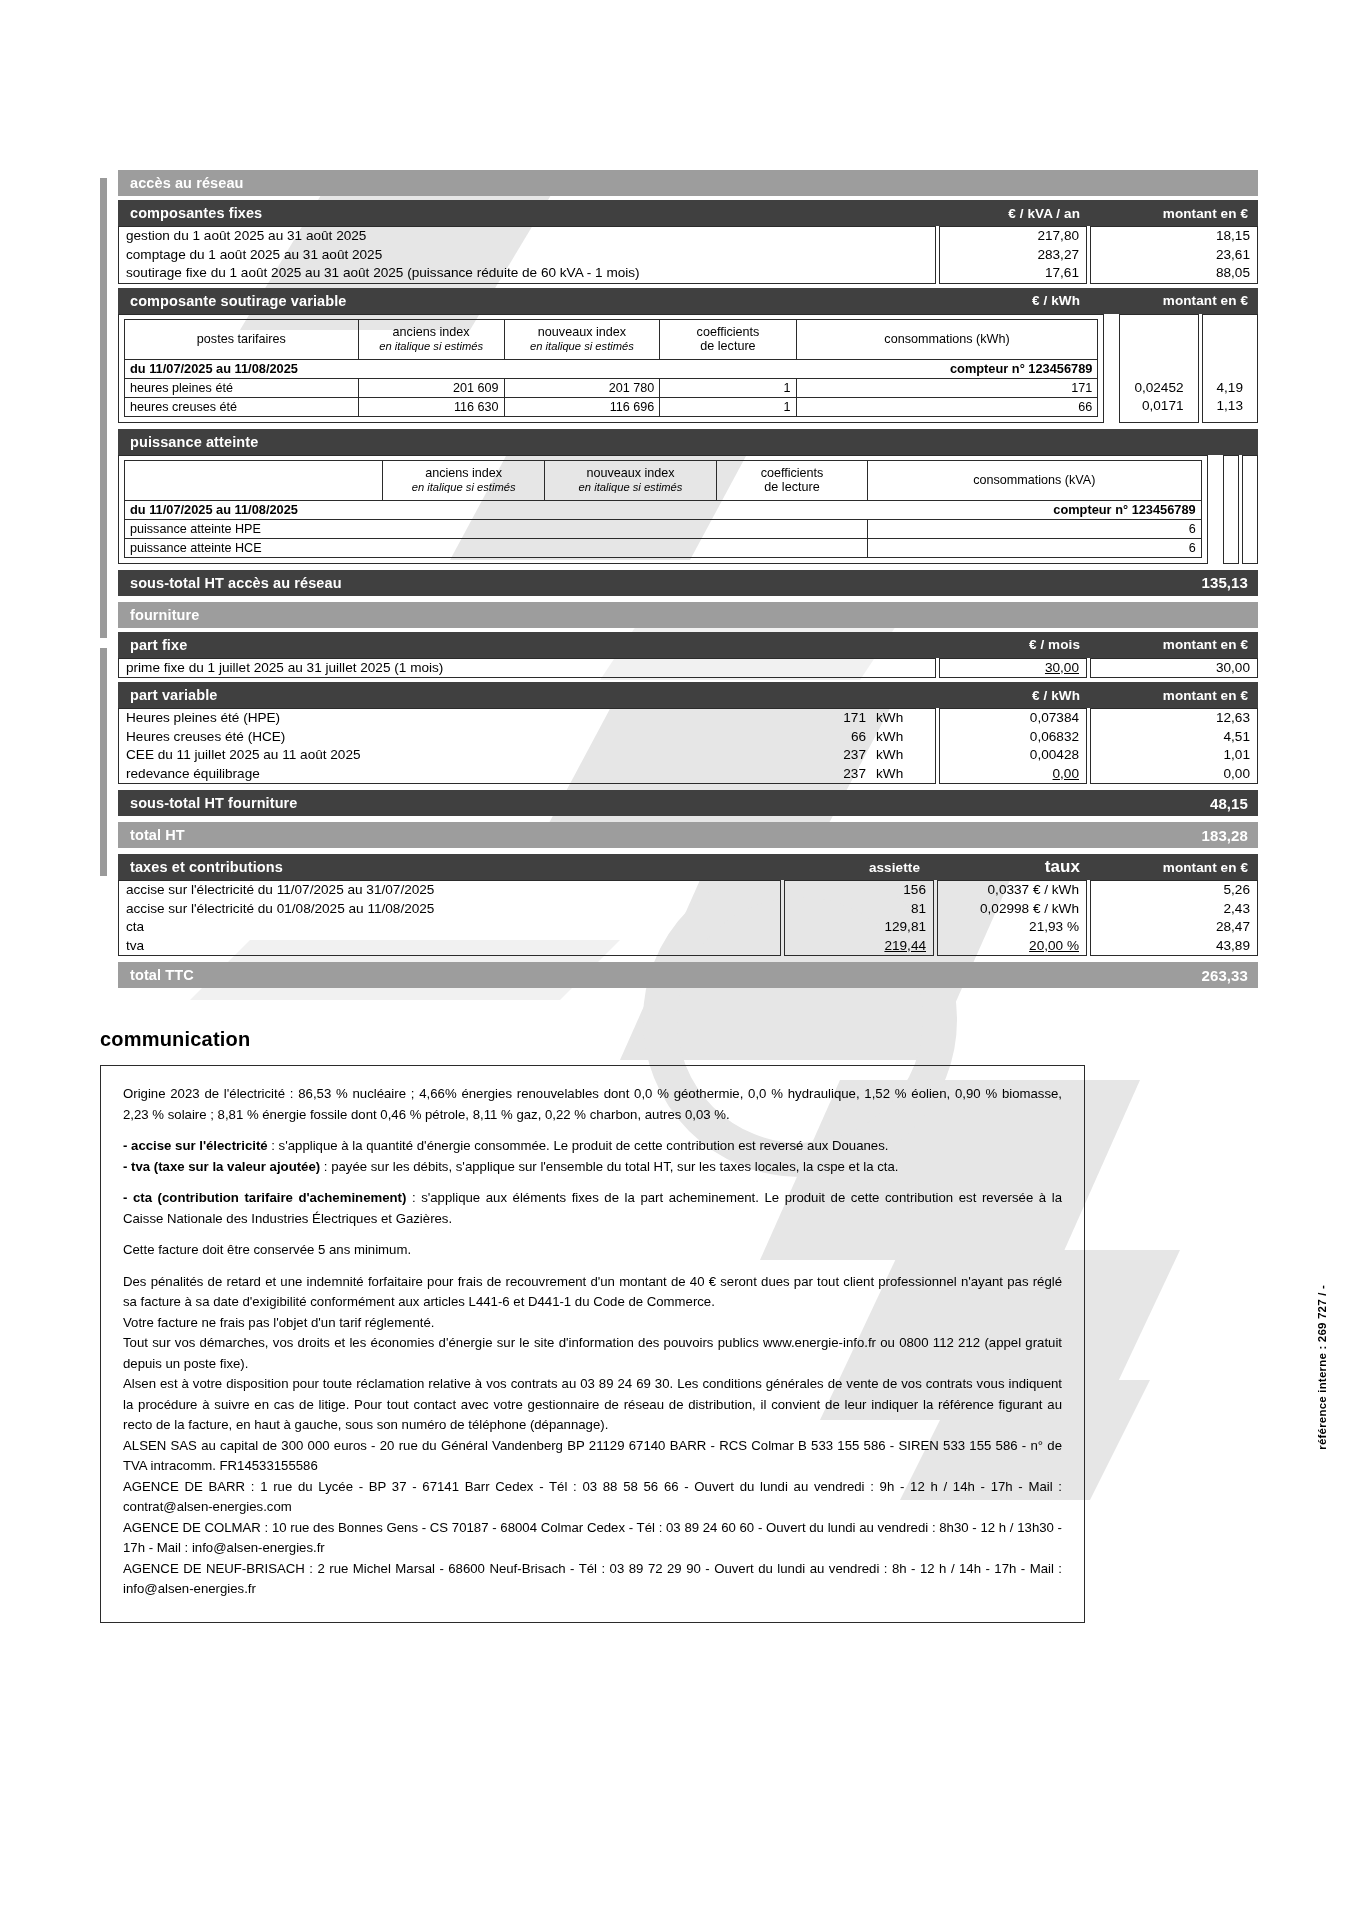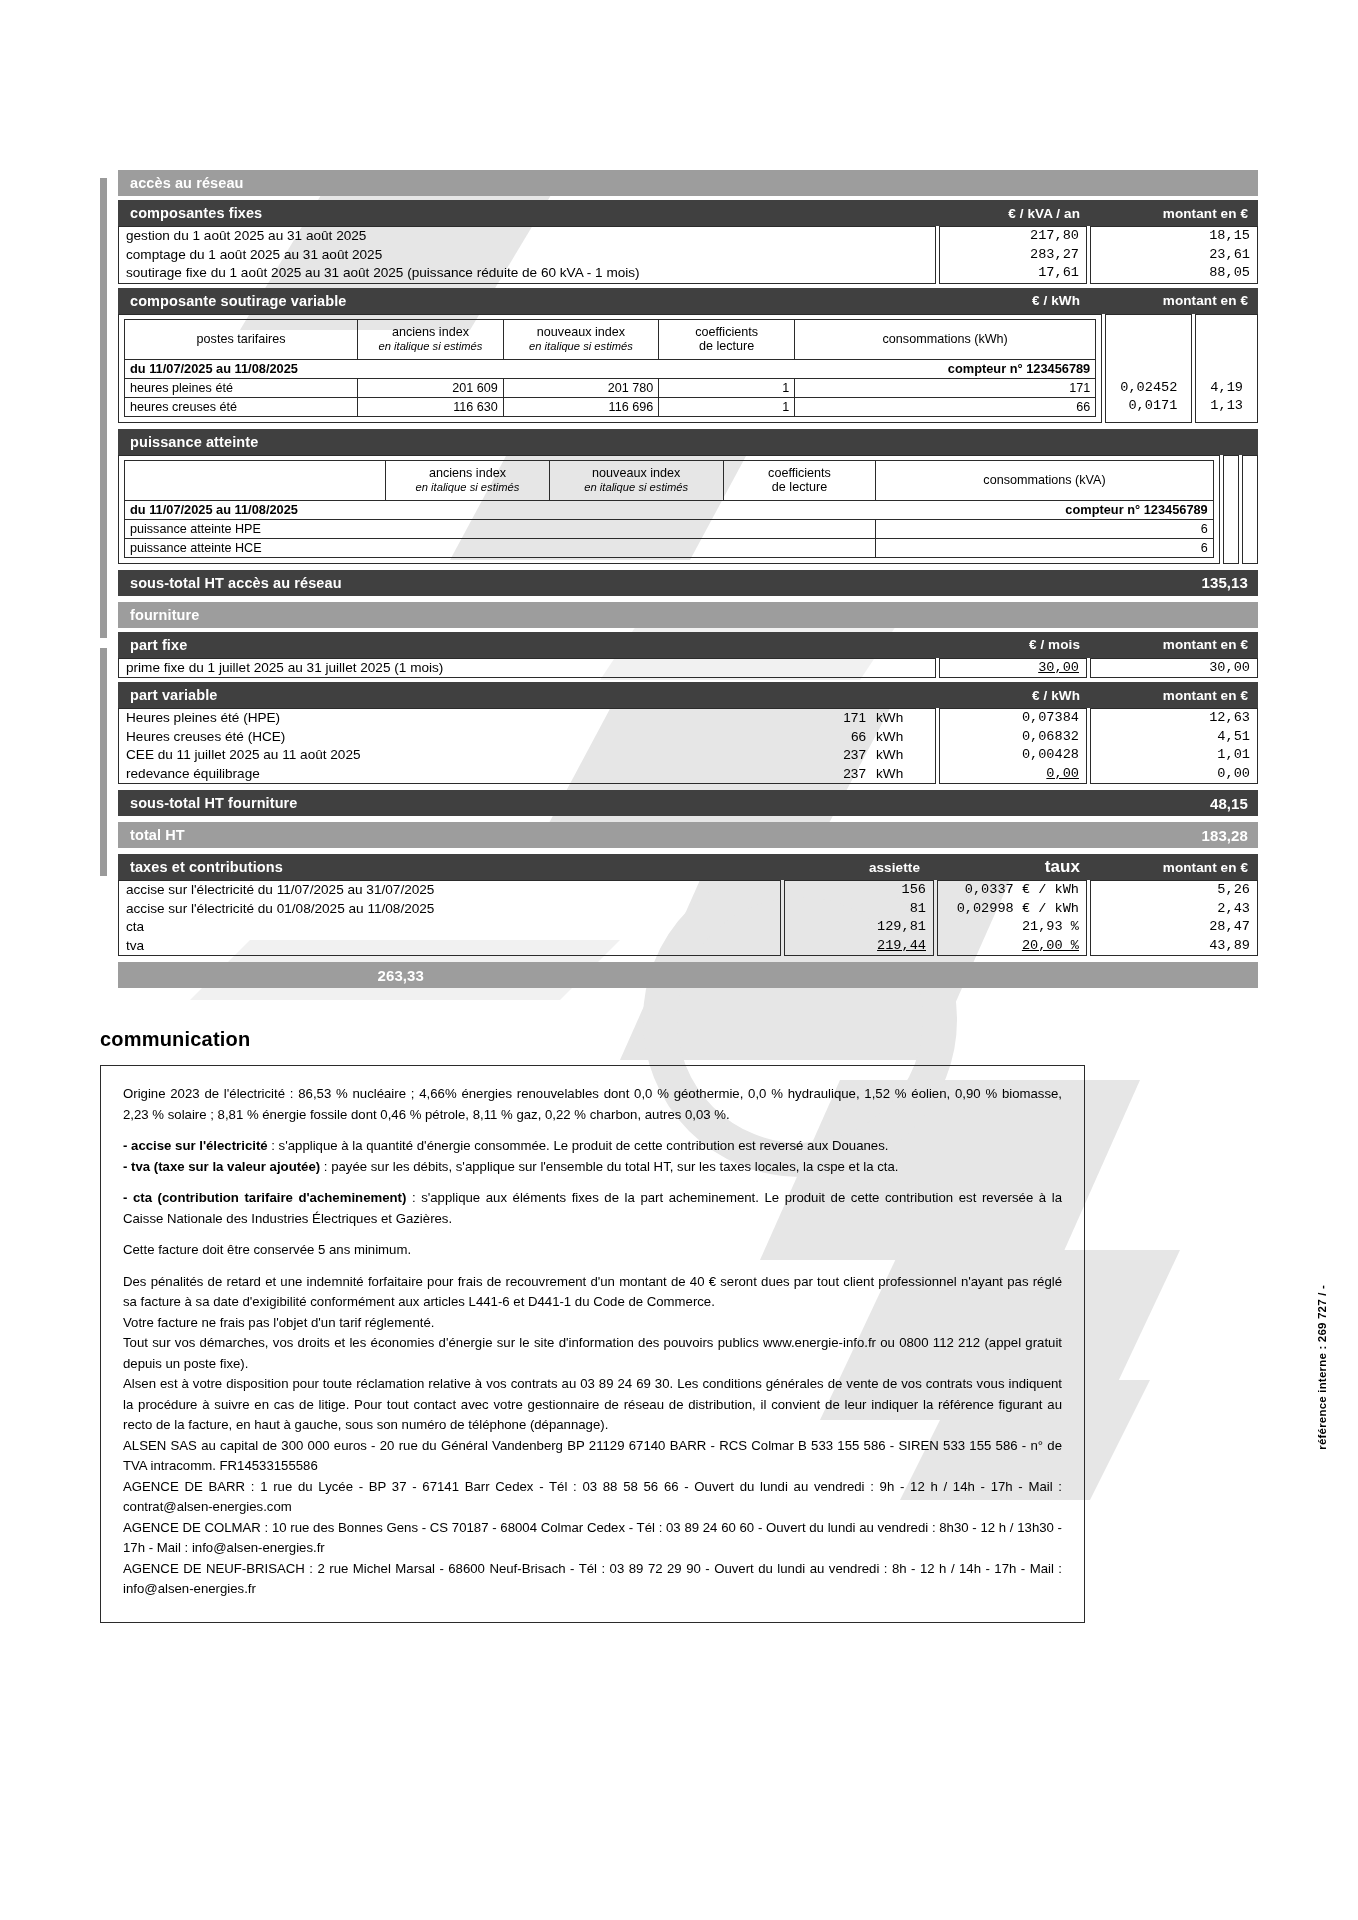--- a/index.html
+++ b/index.html
@@ -94,21 +94,21 @@
   .box-taux { width: 150px; margin-left: 3px; }
 
   .li {
     height: 18.5px;
     line-height: 18.5px;
     font-size: 13.6px;
     padding: 0 7px;
     white-space: nowrap;
     overflow: hidden;
   }
-  .li.r { text-align: right; font-family: Liberation Mono, monospace; }
+  .li.r { text-align: right; }
   .li.u { text-decoration: underline; }
 
   .desc-with-qty {
     display: flex;
     justify-content: space-between;
   }
   .desc-with-qty .qty {
     display: flex;
     width: 150px;
     justify-content: flex-end;
@@ -164,21 +164,21 @@
   table.idx tr.period td.blank { border-top: 1.2px solid #2b2b2b; border-bottom: 1.2px solid #2b2b2b;}
   .meter-no b { font-weight: bold; }
 
   .sub-unit, .sub-amt {
     border: 1.4px solid #2b2b2b;
     box-sizing: border-box;
     font-size: 13.6px;
     padding: 0 7px;
     text-align: right;
   }
-  .sub-unit { width: 148px; margin-left: 3px; }
+  .sub-unit { width: 148px; margin-left: 15px; }
   .sub-amt  { width: 168px; margin-left: 3px; }
   .sub-pad { height: 64px; }
   .sub-pad-p { height: 78px; }
 
   
   .comm-title {
     font-size: 20px;
     font-weight: bold;
     margin: 40px 0 14px 0;
     letter-spacing: .2px;
@@ -521,20 +521,21 @@
     <div class="box box-amt">
       <div class="li r">5,26</div>
       <div class="li r">2,43</div>
       <div class="li r">28,47</div>
       <div class="li r">43,89</div>
     </div>
   </div>
   <div class="spacer6"></div>
 
   <div class="band dark total-band">
+    <span class="lbl">total TTC</span>
     <span class="col-unit"></span>
     <span class="col-amt">263,33</span>
   </div>
 
   <div class="comm-title">communication</div>
 
   <div class="comm-box">
     <p>Origine 2023 de l'électricité : 86,53 % nucléaire ; 4,66% énergies renouvelables dont 0,0 % géothermie, 0,0 % hydraulique, 1,52 % éolien, 0,90 % biomasse, 2,23 % solaire ; 8,81 % énergie fossile dont 0,46 % pétrole, 8,11 % gaz,  0,22 % charbon, autres 0,03 %.</p>
     <p class="tight">
       <b>- accise sur l'électricité</b><span> : s'applique à la quantité d'énergie consommée. Le produit de cette contribution est reversé aux Douanes.</span>

